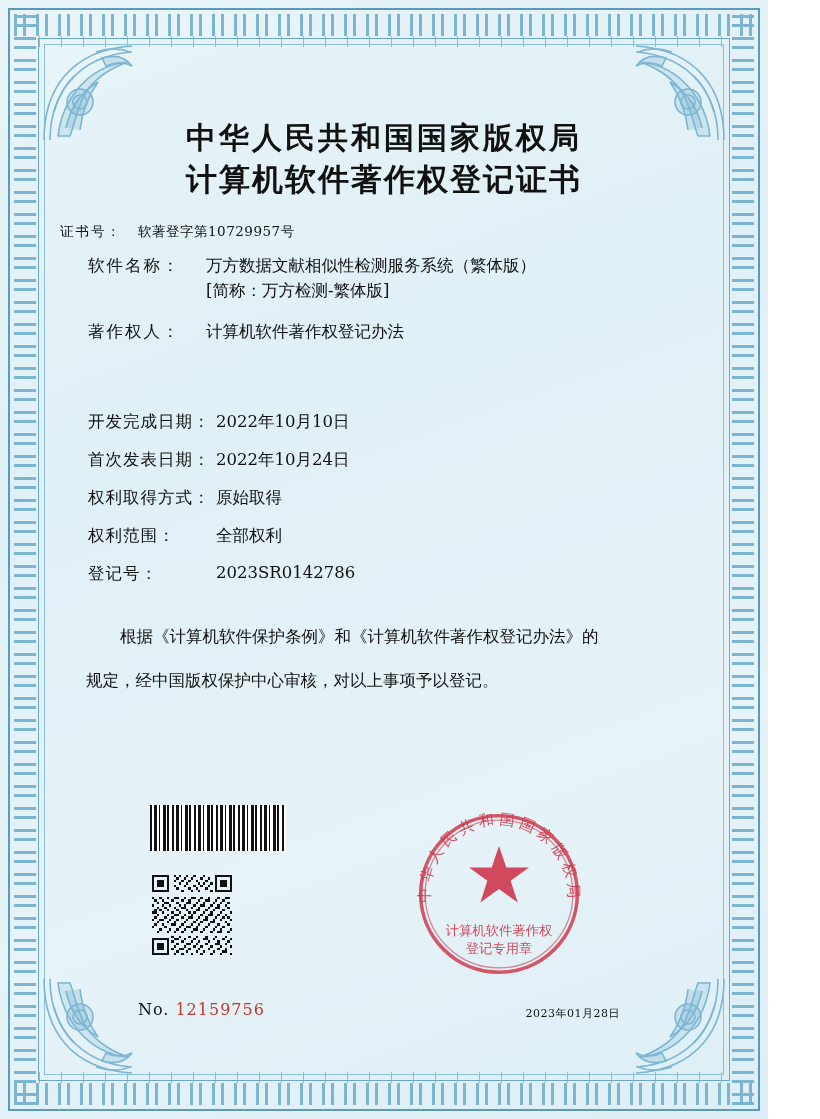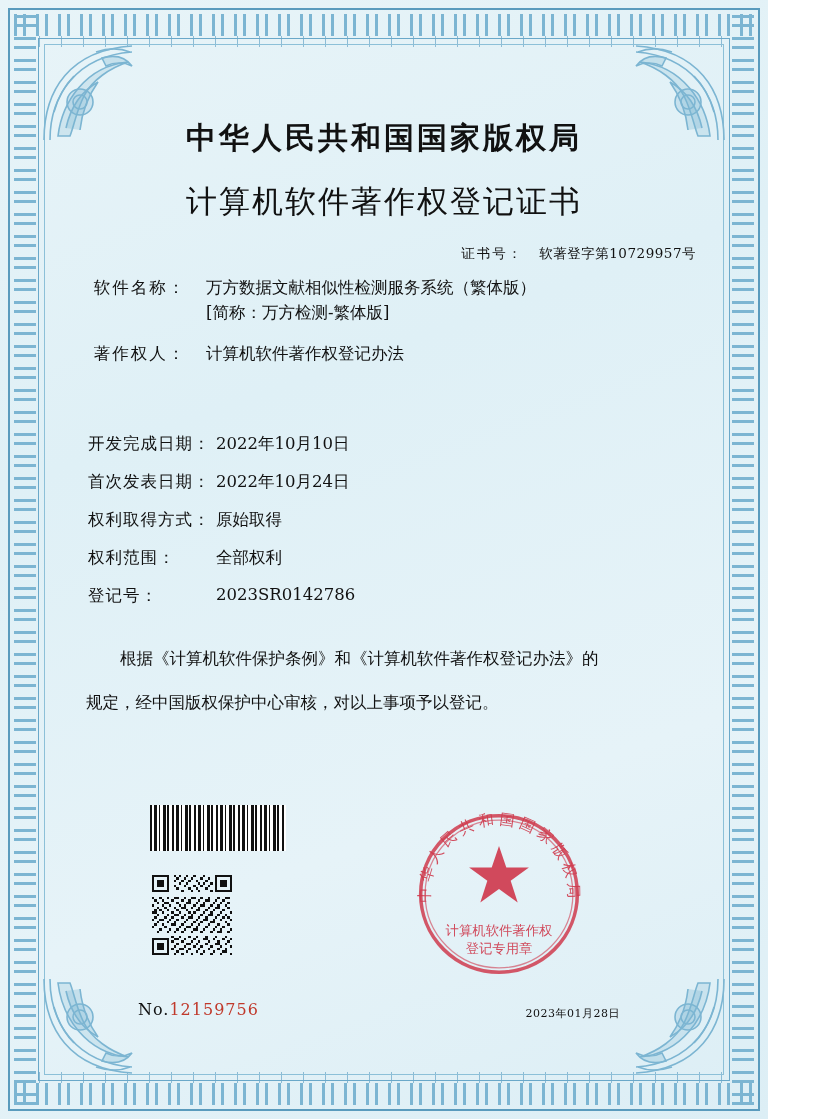--- a/index.html
+++ b/index.html
@@ -91,29 +91,28 @@
     font-size: 30px;
     font-weight: bold;
     letter-spacing: 3px;
     color: #111;
     margin-top: 58px;
     font-family: "DejaVu Serif", serif;
   }
   .title-sub {
     text-align: center;
     font-size: 31px;
-    font-weight: normal;
+    font-weight: bold;
     letter-spacing: 2px;
     color: #111;
-    margin-top: 22px;
     font-family: "DejaVu Serif", serif;
   }
 
   .cert-no {
-    text-align: right;
+    text-align: left;
     font-size: 13.5px;
     color: #111;
     margin-top: 22px;
     padding-right: 12px;
     letter-spacing: .5px;
     font-family: "DejaVu Serif", serif;
   }
   .cert-no .label { letter-spacing: 2px; }
   .cert-no .value { margin-left: 16px; }
 
@@ -137,21 +136,21 @@
     color: #111;
     font-family: "DejaVu Serif", serif;
   }
   .field .f-label {
     width: 132px;
     flex: 0 0 132px;
     padding-left: 28px;
     box-sizing: border-box;
     white-space: nowrap;
   }
-  .field .f-label.spaced2 { letter-spacing: 2px; text-align: center; }
+  .field .f-label.spaced2 { letter-spacing: 2px; }
   .field .f-value {
     flex: 1;
     padding-left: 14px;
   }
   .field .f-value .line { display: block; margin-bottom: 3px; }
   .field .f-value .ver { font-family: "DejaVu Serif", serif; letter-spacing: 1px; }
 
   .gap-lg { height: 52px; }
 
   .field.wide .f-label { width: 142px; flex: 0 0 142px; letter-spacing: 1px; }
@@ -202,21 +201,21 @@
 
   .serial {
     position: absolute;
     left: 78px;
     bottom: 28px;
     font-size: 16px;
     color: #c0392b;
     font-family: "DejaVu Serif", serif;
     letter-spacing: 1px;
   }
-  .serial .no-label { color: #111; }
+  .serial .no-label { color: #111; margin-right: 6px; }
 
   .seal {
     position: absolute;
     right: 120px;
     top: 8px;
     width: 178px;
     height: 178px;
   }
   .seal svg { width:100%; height:100%; display:block; }
 

